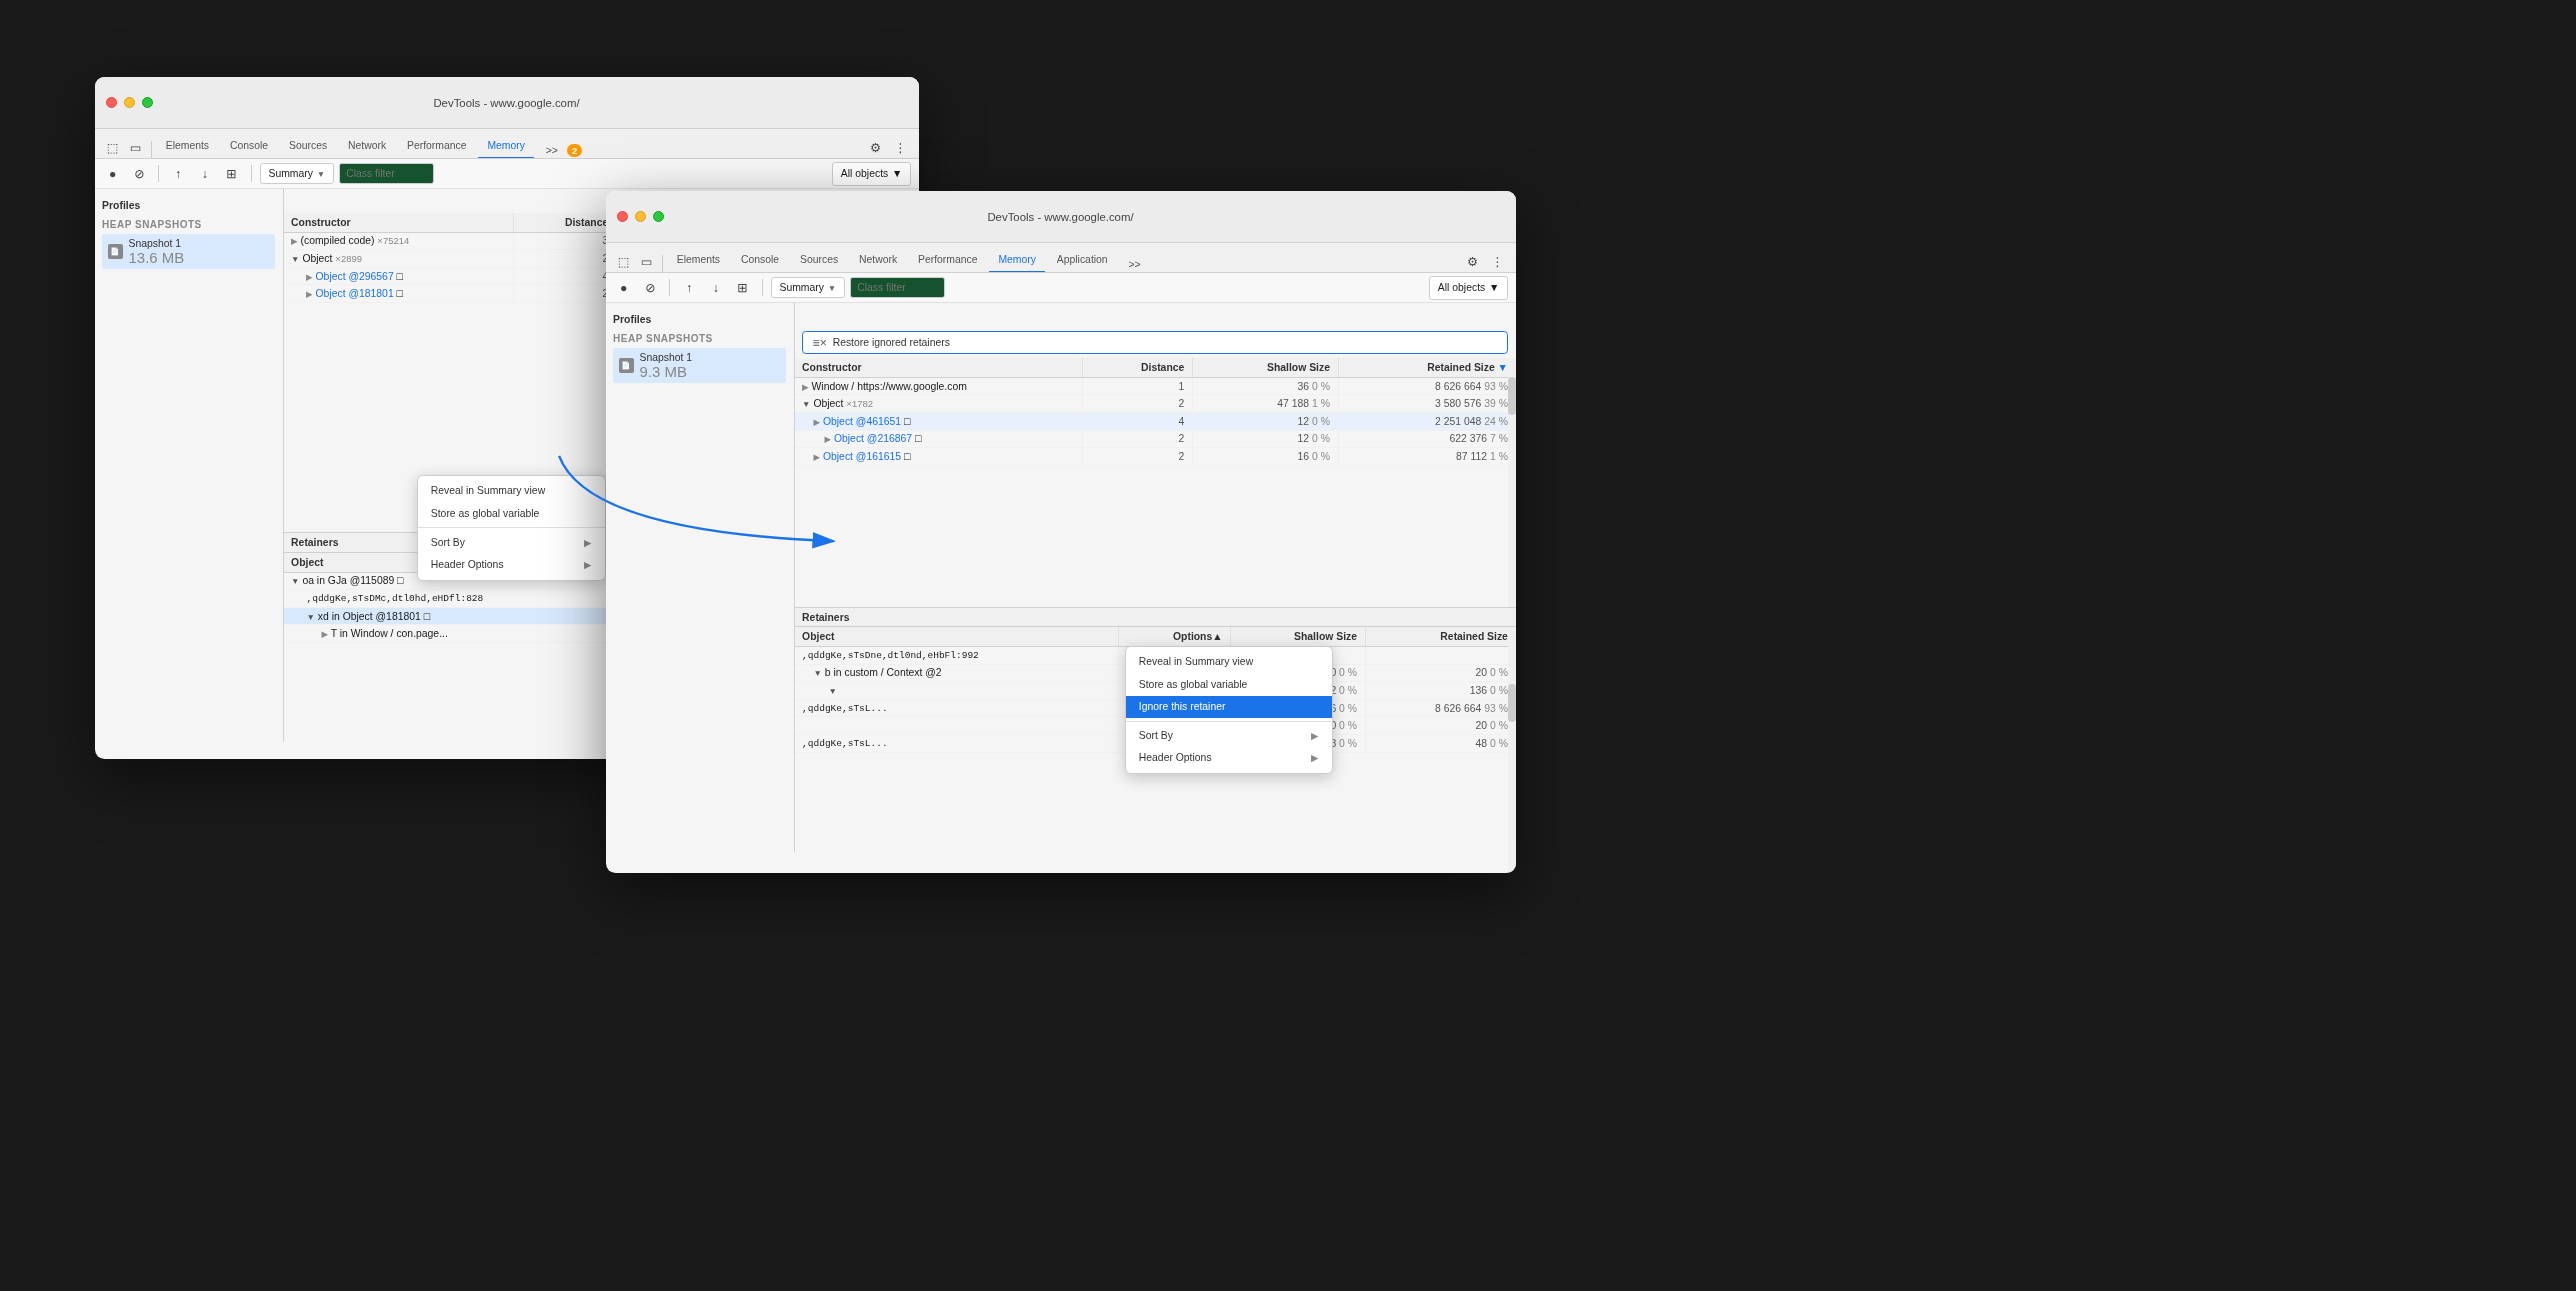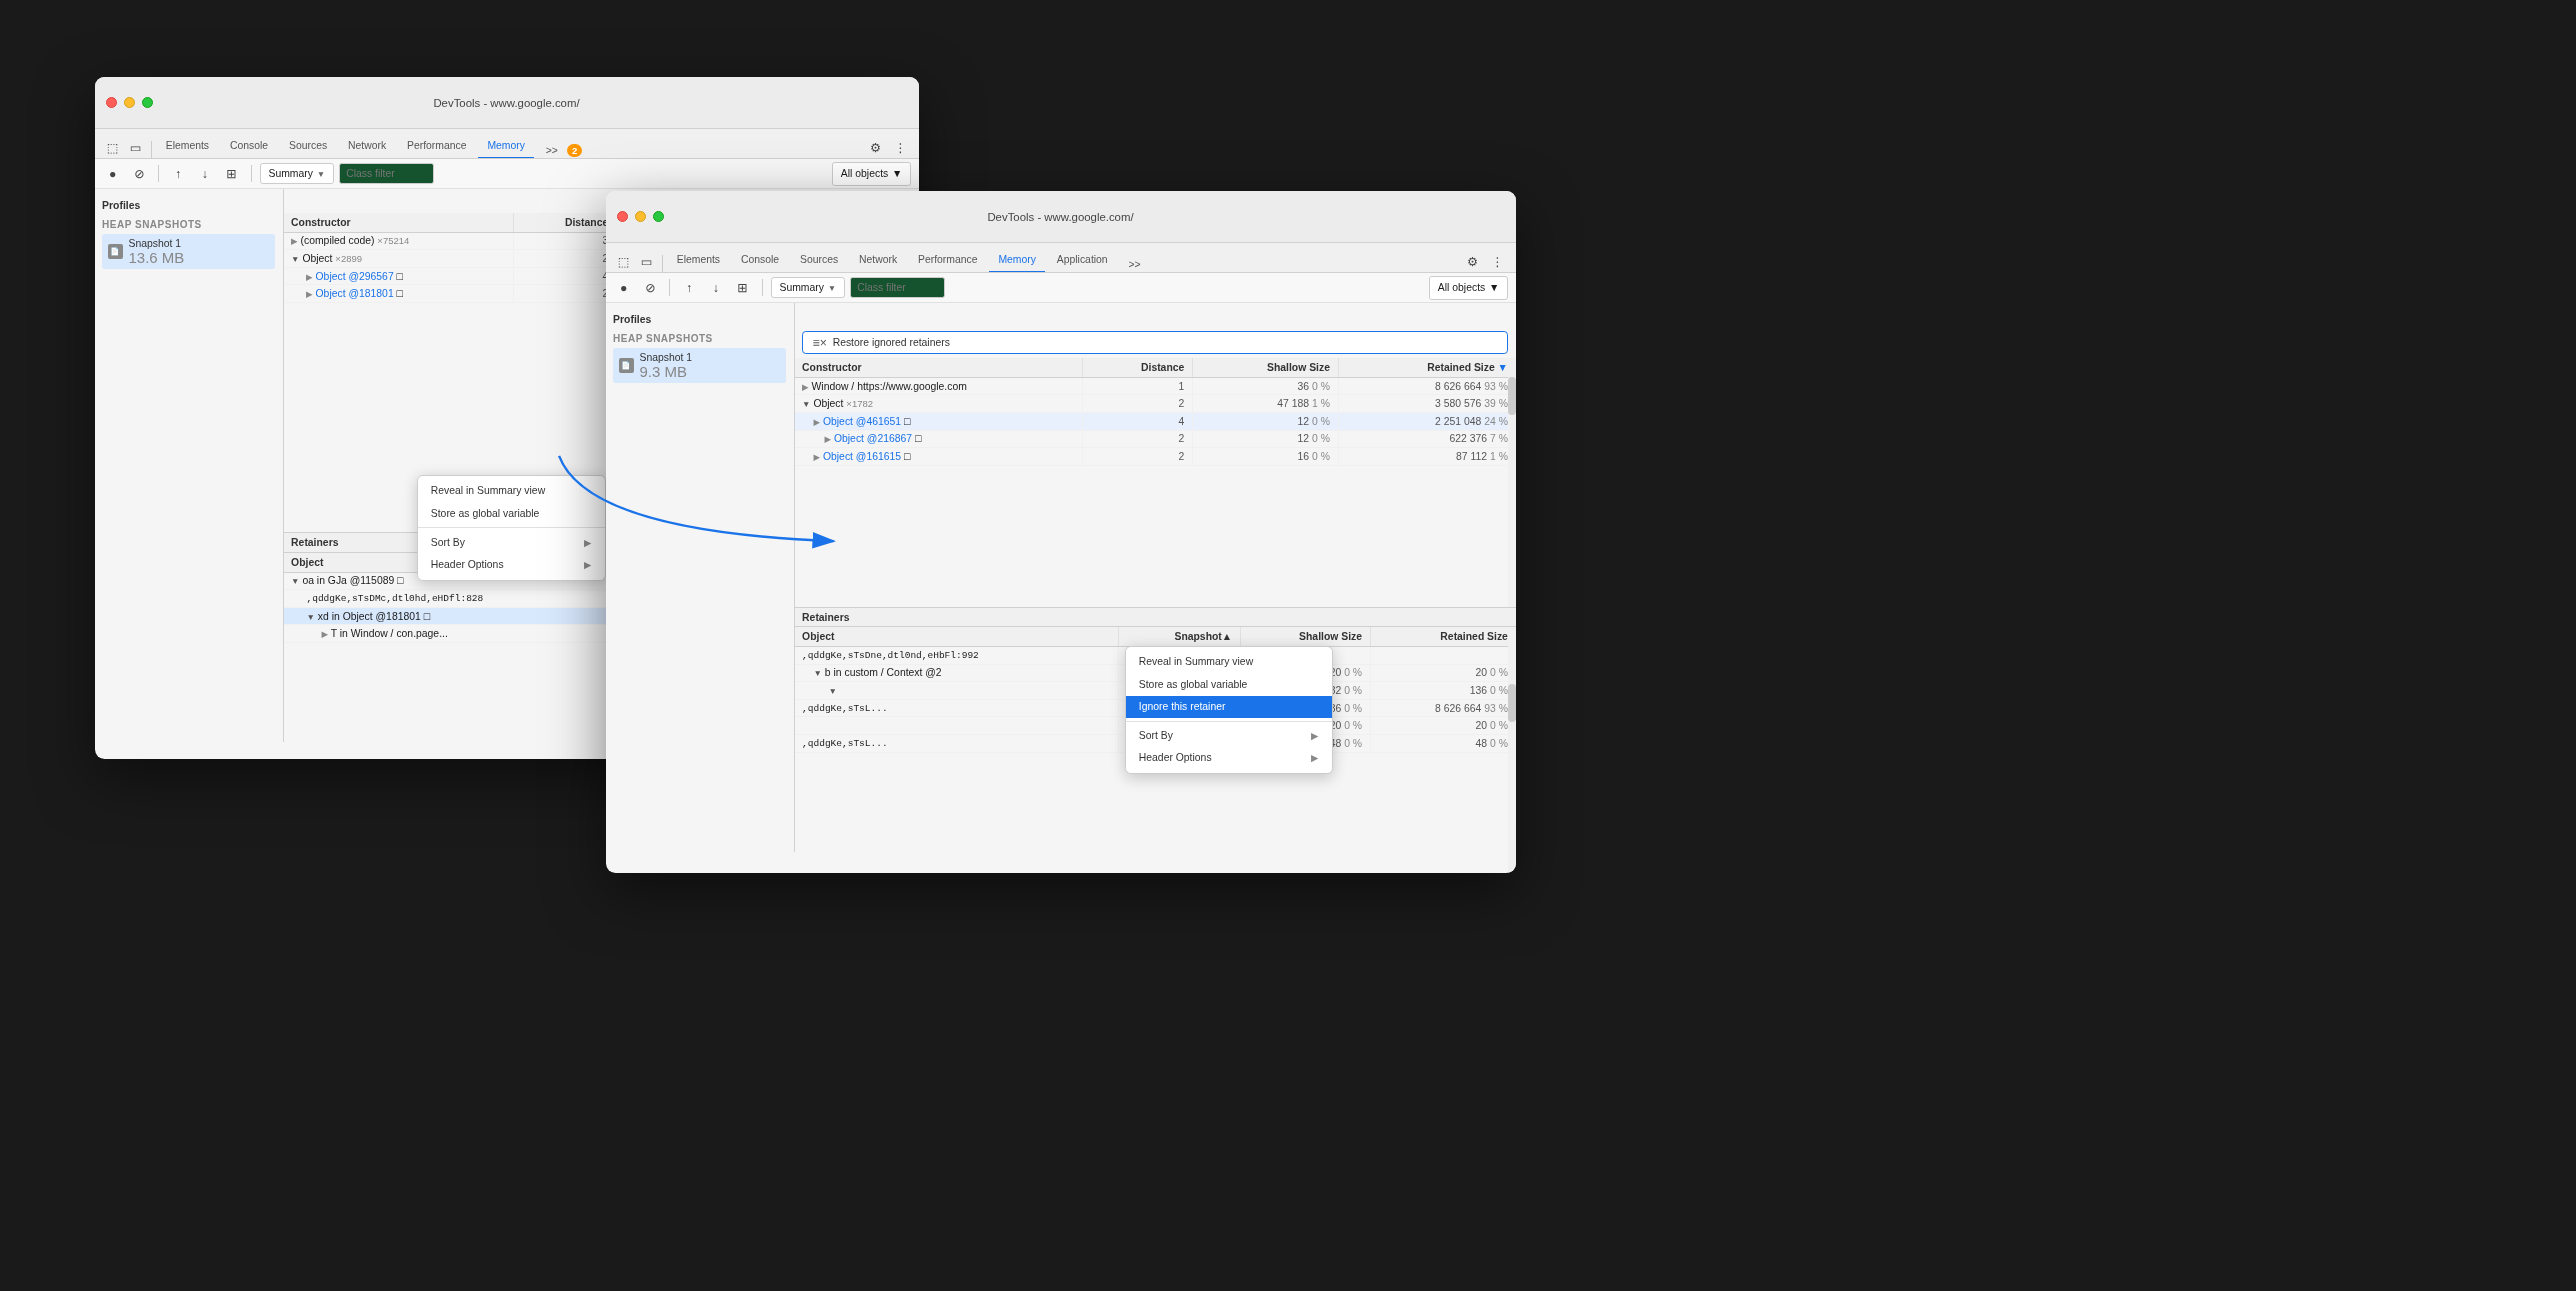--- a/index.html
+++ b/index.html
@@ -734,21 +734,21 @@
             <div class="scrollbar-thumb"></div>
           </div>
         </div>
 
         <div class="retainers-header">Retainers</div>
         <div class="table-container" style="flex:1; position:relative;">
           <table>
             <thead>
               <tr>
                 <th style="width:45%;">Object</th>
-                <th class="right">Snapshot▲</th>
+                <th class="right">Options▲</th>
                 <th class="right">Shallow Size</th>
                 <th class="right">Retained Size</th>
               </tr>
             </thead>
             <tbody>
               <tr>
                 <td class="monospace">,qddgKe,sTsDne,dtl0nd,eHbFl:992</td>
                 <td class="right num"></td>
                 <td class="right num"></td>
                 <td class="right num"></td>

